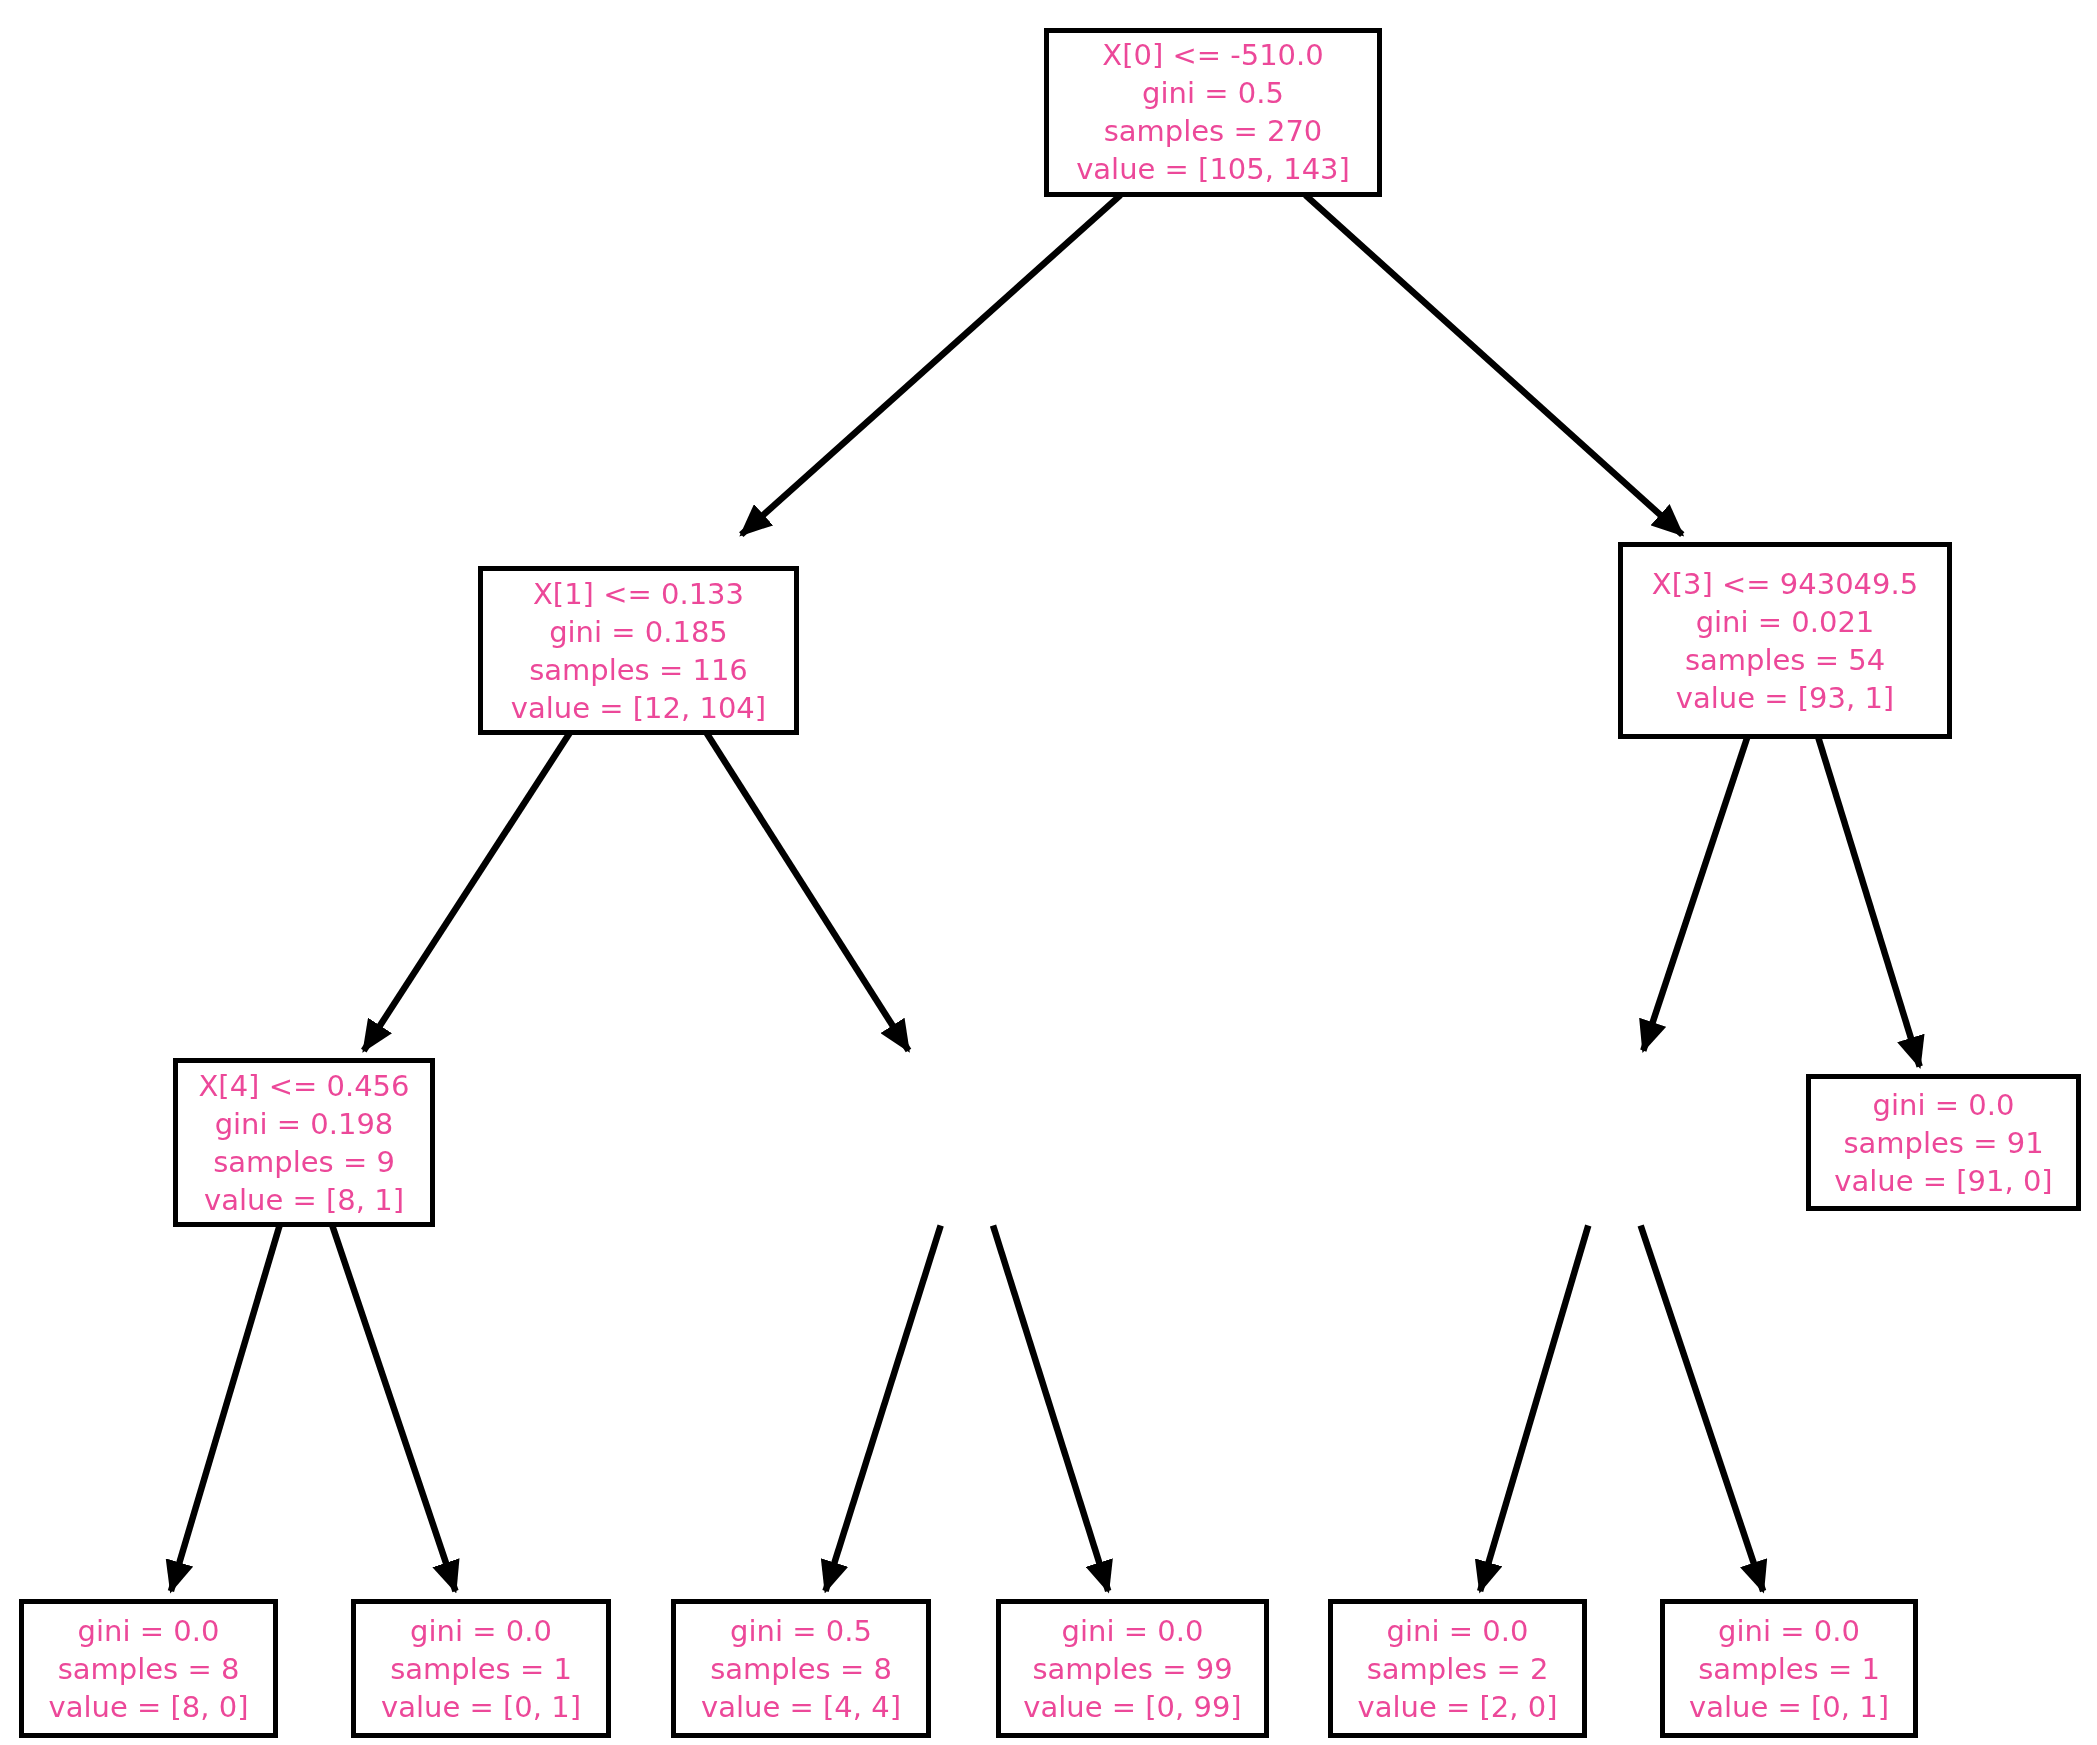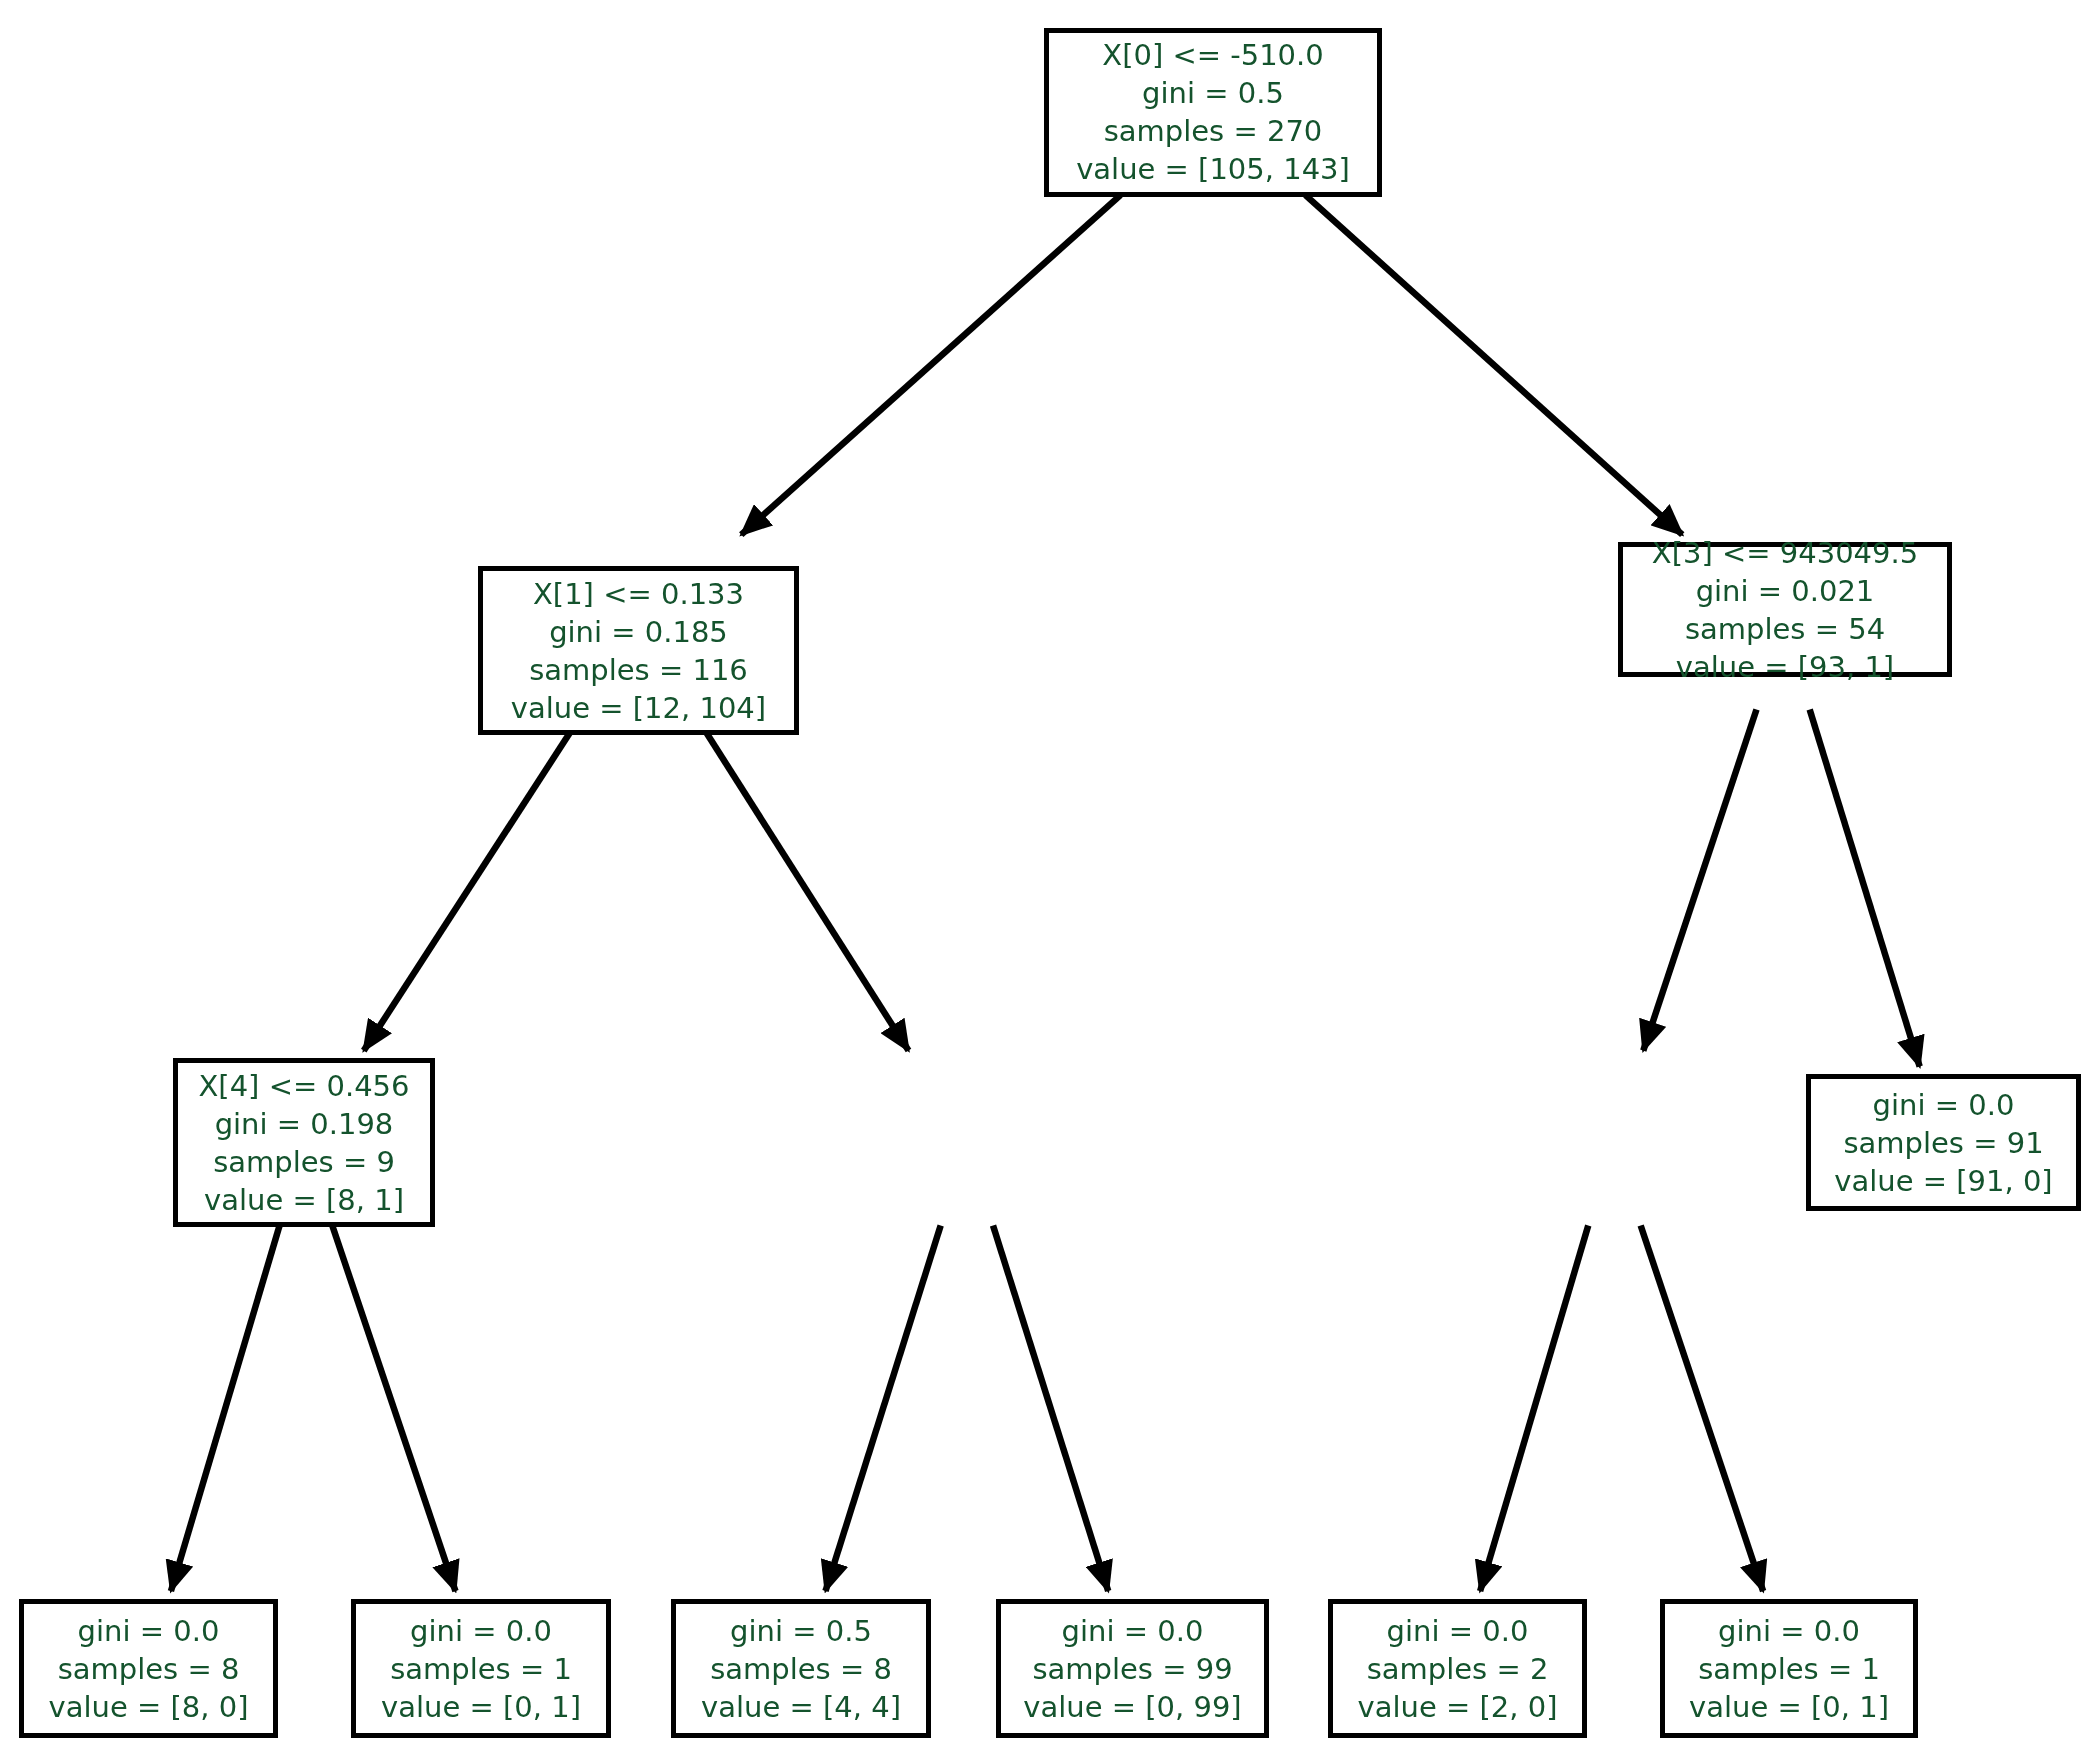--- a/index.html
+++ b/index.html
@@ -33,21 +33,21 @@
     justify-content: center;
     align-items: center;
     text-align: center;
     padding: 2.9px 7.2px;
     z-index: 2;
   }
   .tree-node .node-line {
     display: block;
     font-size: 29px;
     line-height: 38px;
-    color: #14532d;
+    color: #ec4899;
     white-space: nowrap;
     font-weight: 500;
   }
 </style>
 </head>
 <body>
 
 <div id="canvas">
 
   <svg id="edges" xmlns="http://www.w3.org/2000/svg" viewBox="0 0 2902 2415" width="2097" height="1745">
@@ -77,21 +77,21 @@
     <span class="node-line">value = [105, 143]</span>
   </div>
 
   <div class="tree-node" style="left:478px; top:542px; width:321px; height:169px;margin-top:24px;">
     <span class="node-line">X[1] &lt;= 0.133</span>
     <span class="node-line">gini = 0.185</span>
     <span class="node-line">samples = 116</span>
     <span class="node-line">value = [12, 104]</span>
   </div>
 
-  <div class="tree-node" style="left:1618px; top:542px; width:334px; height:135px;">
+  <div class="tree-node" style="left:1618px; top:542px; width:334px; height:197px;">
     <span class="node-line">X[3] &lt;= 943049.5</span>
     <span class="node-line">gini = 0.021</span>
     <span class="node-line">samples = 54</span>
     <span class="node-line">value = [93, 1]</span>
   </div>
 
   <div class="tree-node" style="left:173px; top:1058px; width:262px; height:169px;text-align:center;">
     <span class="node-line">X[4] &lt;= 0.456</span>
     <span class="node-line">gini = 0.198</span>
     <span class="node-line">samples = 9</span>

